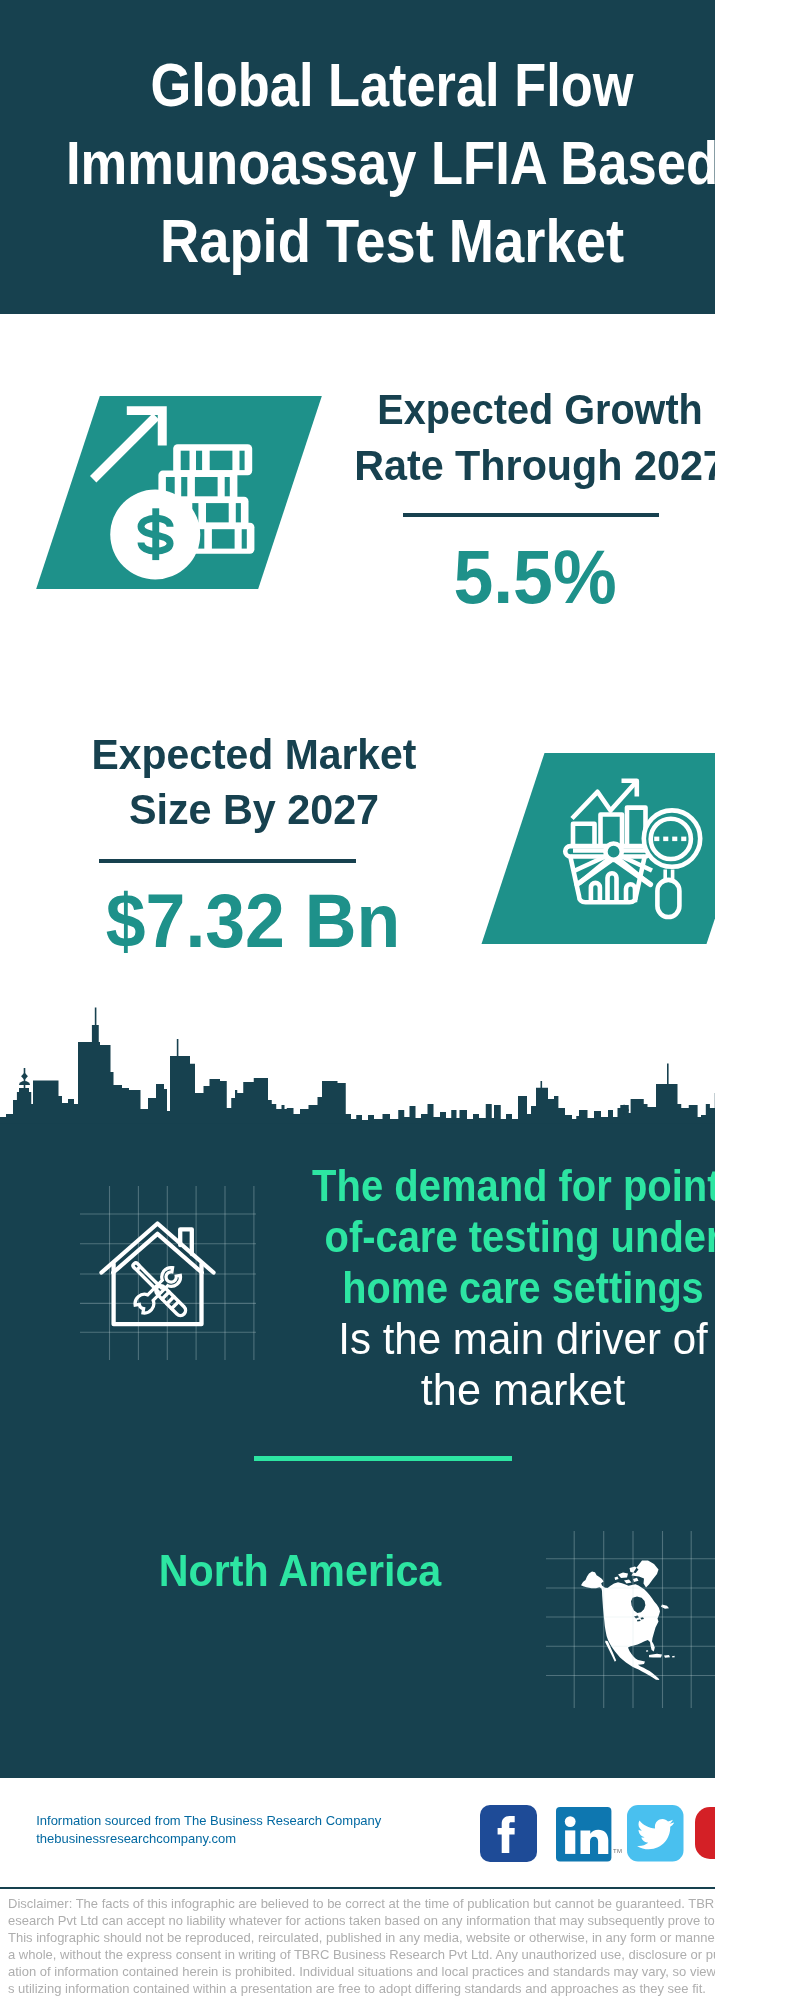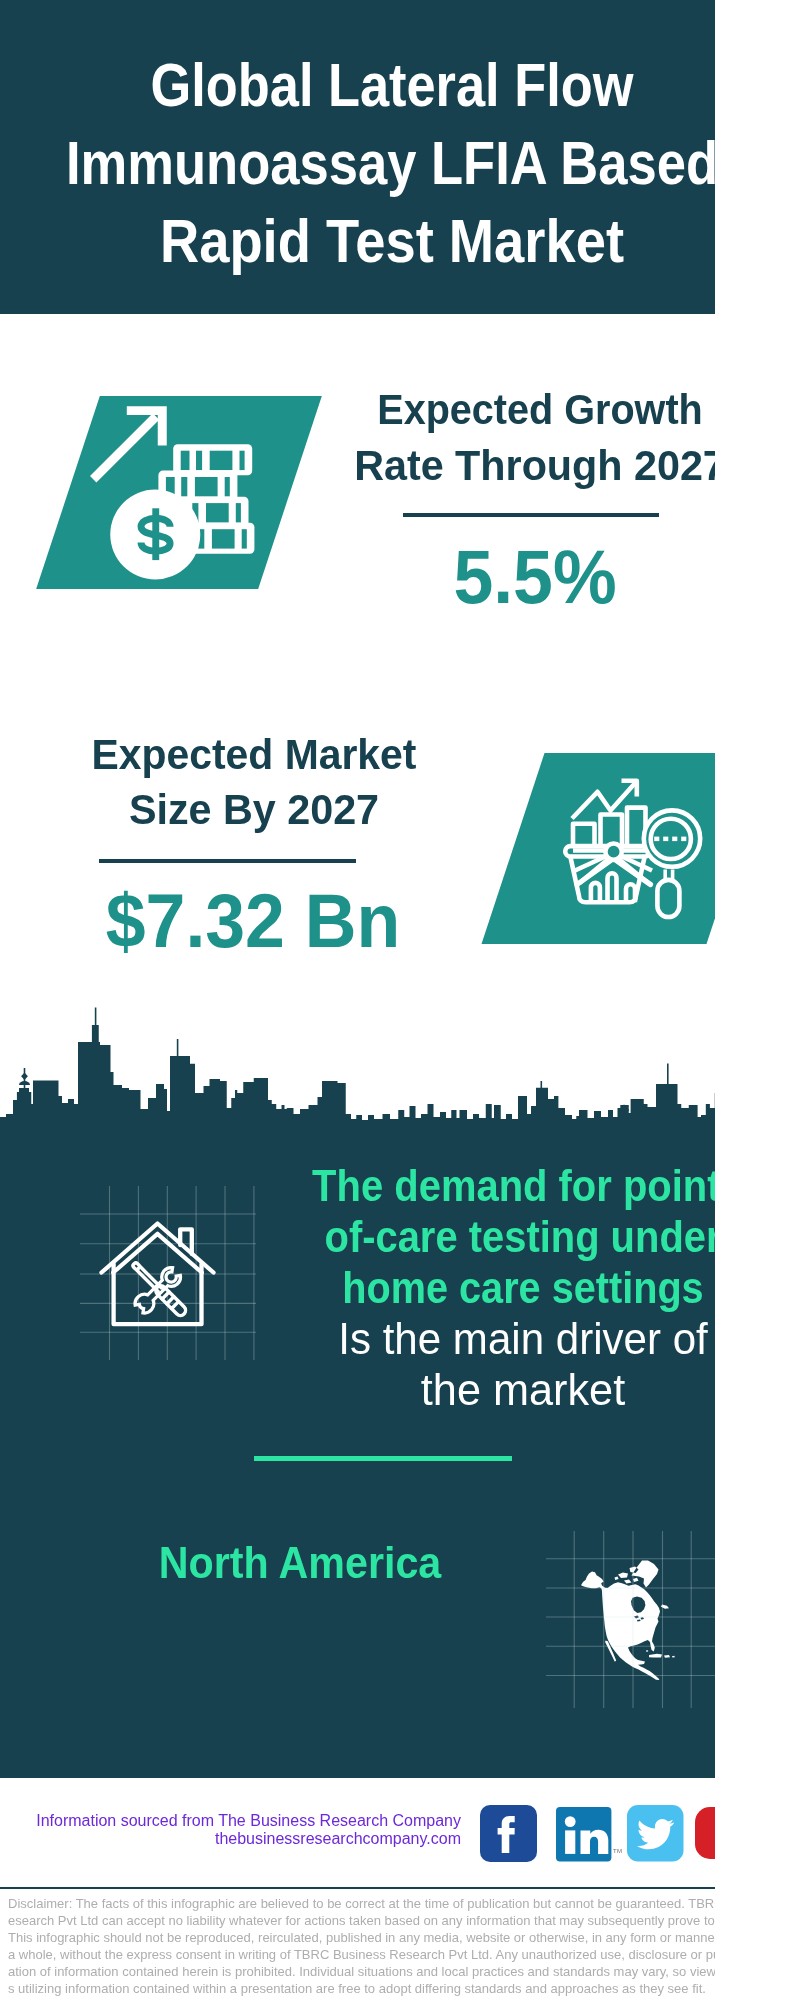--- a/index.html
+++ b/index.html
@@ -24,21 +24,21 @@
             white-space:nowrap;transform:scaleX(0.942);transform-origin:center top;}
 
   
   #darkband{left:0;top:1122px;width:800px;height:656px;background:#17414f;}
   .ins-green{font-size:45px;font-weight:bold;color:#2de5a2;line-height:51px;white-space:nowrap;}
   .ins-white{font-size:45px;font-weight:normal;color:#ffffff;line-height:51px;white-space:nowrap;}
   .ins-block{text-align:center;transform-origin:center top;}
   .divider{height:5px;background:#2de5a2;}
 
   
-  #srcline{left:36.2px;top:1812.3px;font-size:16px;line-height:17.2px;color:#6d28d9;white-space:nowrap;text-align:right;}
+  #srcline{left:36.2px;top:1812.3px;font-size:13px;line-height:17.2px;color:#0369a1;white-space:nowrap;}
   #disclrule{left:0;top:1886.8px;width:800px;height:2.6px;background:#17414f;}
   #discl{left:8px;top:1894.5px;width:787px;font-size:13px;line-height:17px;color:#aeaeae;
          text-align:left;word-break:break-all;}
   .social{position:absolute;}
 </style>
 </head>
 <body>
 
 <div id="page">
 
@@ -217,21 +217,21 @@
       <div style="transform:scaleX(0.881);transform-origin:center top;">home care settings</div>
     </div>
     <div class="ins-white" style="transform-origin:center top;">
       <div style="transform:scaleX(0.935);transform-origin:center top;">Is the main driver of</div>
       <div style="transform:scaleX(0.961);transform-origin:center top;">the market</div>
     </div>
   </div>
   <div class="abs divider" style="left:254px;top:1456px;width:257.7px;"></div>
 
   <div class="abs ins-block" style="left:100px;top:1537.3px;width:400px;">
-    <div class="ins-green" style="transform-origin:center top;">
+    <div class="ins-green" style="transform-origin:center top;margin-top:8px;">
       <div style="transform:scaleX(0.916);transform-origin:center top;">North America</div>
     </div>
   </div>
   <svg class="abs" style="left:580px;top:1558px;" width="96" height="122" viewBox="0 0 96 122">
     <path fill="#ffffff" fill-rule="evenodd" d="M1,27.2 L3,24 L5.5,22 L7,18.5 L9,15.5 L12,13.6 L15,14.2 L16.6,17.2 L19,18.8 L22,21 L23.6,23.5 L21.2,25.2 L22,27.5 L25,29.8 L27.6,30 L30.5,27.8 L34,25.6 L38,24.3 L42,25.2 L45.5,26.6 L48.5,27.8 L52,27 L55.5,26.2 L58.5,27.4 L61.5,29.4 L64.5,31.6 L67.2,34.2 L69.6,37 L72,40.2 L74.2,43.6 L76.8,46.6 L79,50 L80,53.5 L79,57 L77.5,60.5 L78.5,63.5 L77,66.5 L75.5,69.5 L74.5,73 L73.5,76.5 L72.5,80 L72,83.5 L73.5,86 L74.8,89.5 L73.8,93.5 L71.6,92 L70.6,88 L70,84 L67.8,82 L64.5,83.2 L61,85 L57.5,86.4 L54,87.4 L50.5,88.2 L48,89.6 L49.5,93 L51.5,96 L53.5,98.5 L55.5,100.5 L58,102 L61.5,102.8 L65,103.6 L64,106 L61,106.6 L58,106.8 L60.6,108.4 L63.6,109.8 L66.6,111.4 L69.6,113 L72.6,115.2 L75.6,117.8 L78.6,120.6 L79.4,122 L76,121.8 L72.2,119.2 L68.8,117.2 L65.4,115.2 L62,113.4 L58.6,111.4 L55,110 L52,108.5 L49,106.5 L46,104.5 L43,102 L40,99.5 L37.5,96.5 L35,93.5 L32.5,90 L30,86 L28,82 L26.6,78 L25.6,73 L24.8,68 L24.2,62 L23.6,56 L23,50 L22.6,44 L22.2,38 L22,33 L21.4,30.5 L19.5,29.2 L16,30.2 L11.5,30.2 L6.5,29.2 L3.2,28.2 Z M52.6,39.8 L57,38.4 L61.6,39.8 L64.6,43.0 L65.4,47.2 L64,51.2 L61,54.2 L57.4,55.0 L54,52.4 L51.6,47.6 L51,43.2 Z M54,58.6 L57.5,57.6 L59,59.2 L56,60.4 Z M60.5,59.8 L63,59.2 L64,61 L61.2,61.6 Z M57,62 L60,61.4 L60.6,63 L57.4,63.4 Z M51.4,17.5 L57,9 L62,2.5 L68,2.5 L74,6 L78.5,11.5 L77,16 L73,21 L69,26.5 L66,29.5 L63.5,25.5 L64,20.5 L59,18.5 Z M25.6,82.4 L27.8,83.2 L33.2,95.2 L36.2,102.6 L34.8,103.8 L31.2,96.2 L25.1,84 Z M38,16.5 L43,14.4 L48,15.6 L47,19.4 L41,20 Z M49.5,10 L55,8.6 L58.5,11.4 L55.6,15 L50.4,14 Z M44,22.5 L49,21.4 L51.5,24.4 L46.5,25.6 Z M53,21 L57,19.8 L58.5,22.8 L54,24 Z M34.5,19.5 L37.5,18.6 L38.6,21 L35.2,22 Z M82,46.6 L87,47.8 L89,50.2 L85,50.8 L81,48.8 Z M69,97 L77,95.8 L82,96.6 L81,99.4 L73,99.6 L69,99.2 Z M84,97.6 L89,97 L90,99.2 L85,99.8 Z M92,98.2 L94.4,97.8 L94.8,99.2 L92.4,99.6 Z M66,92.5 L68,92.2 L68.2,93.6 L66.2,93.8 Z"></path>
   </svg>
   <svg class="abs" style="left:544px;top:1529px;" width="180" height="181" viewBox="0 0 180 181">
     <g stroke="#cfe0e5" stroke-opacity="0.30" stroke-width="1.1">
       <path d="M30.2 2 V179"></path>
         <path d="M59.7 2 V179"></path>

